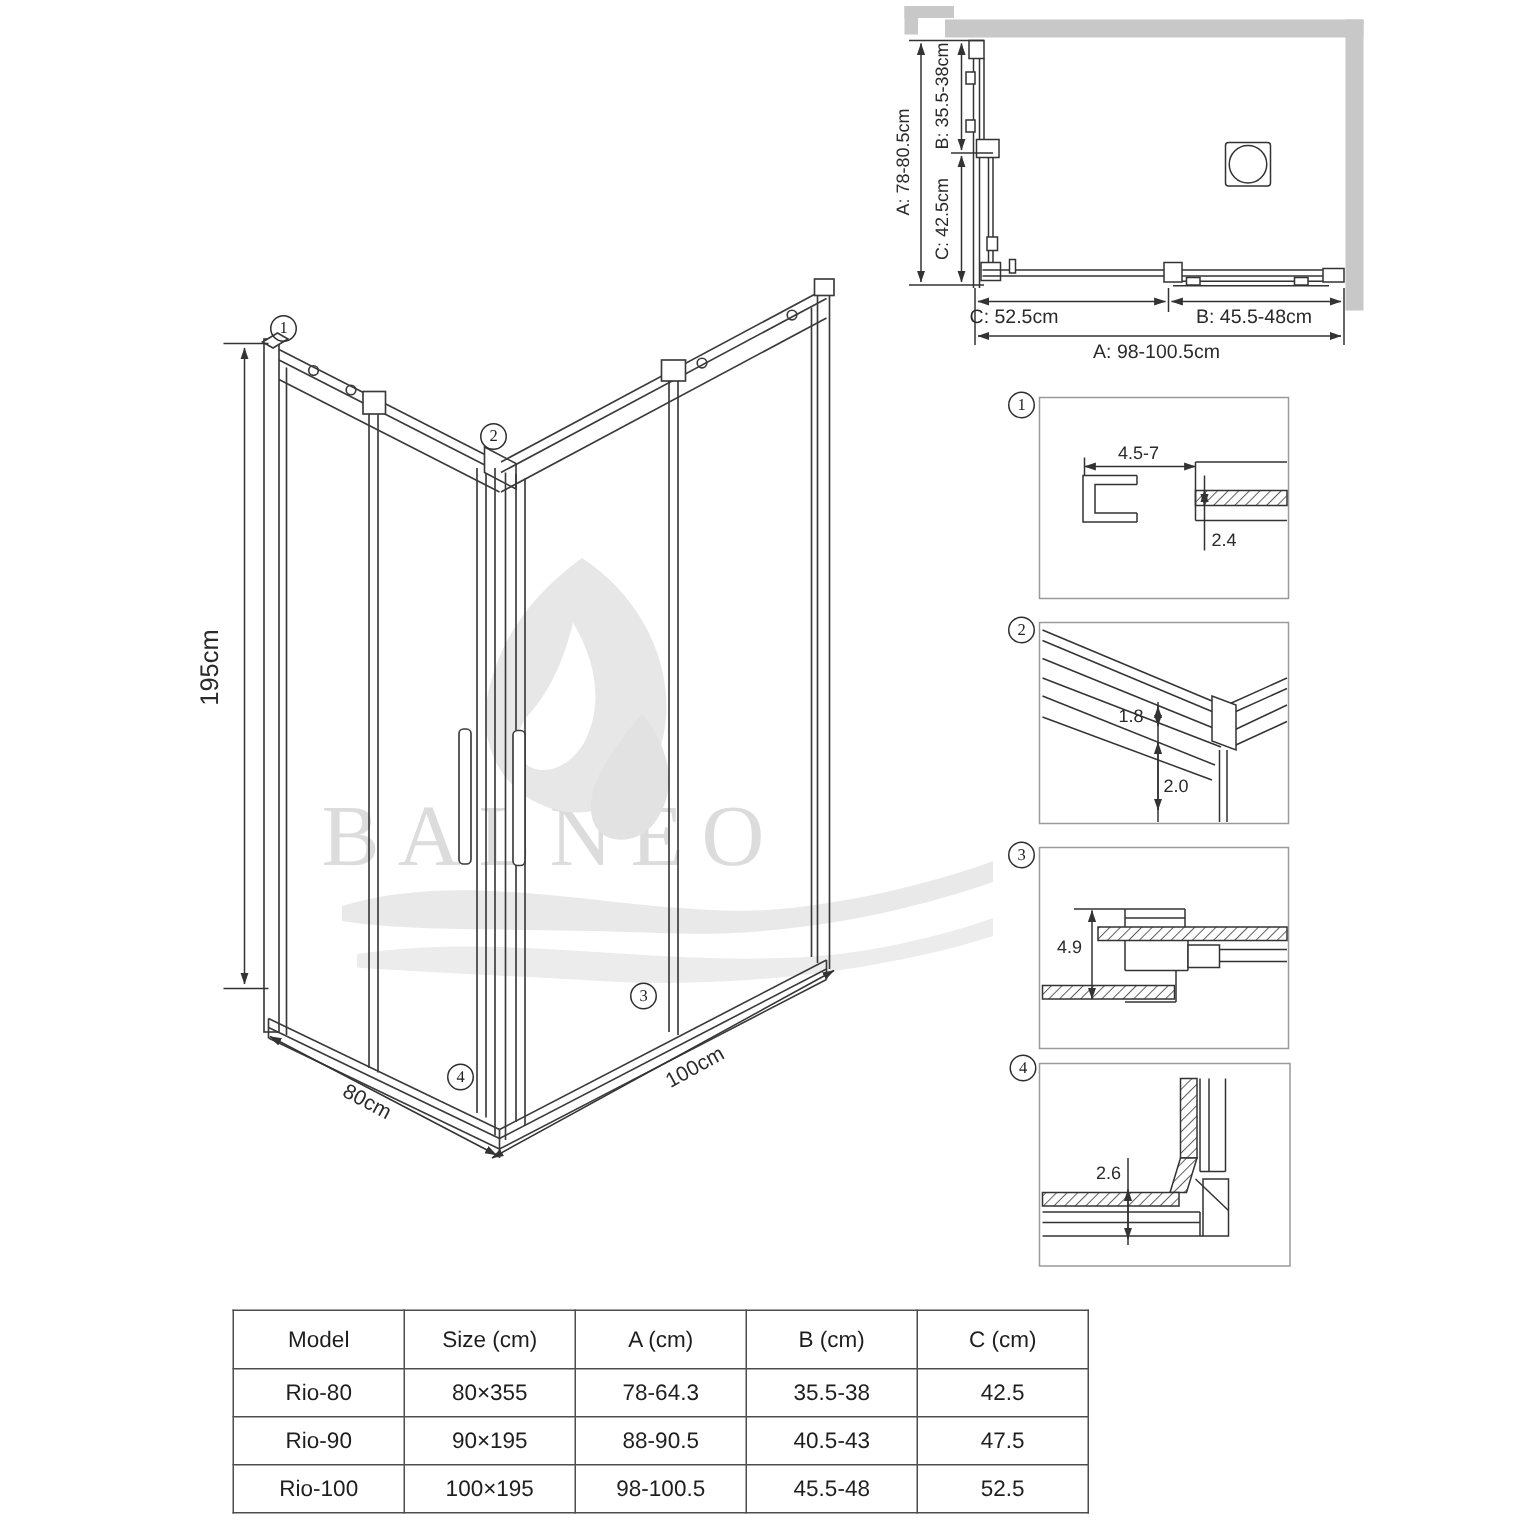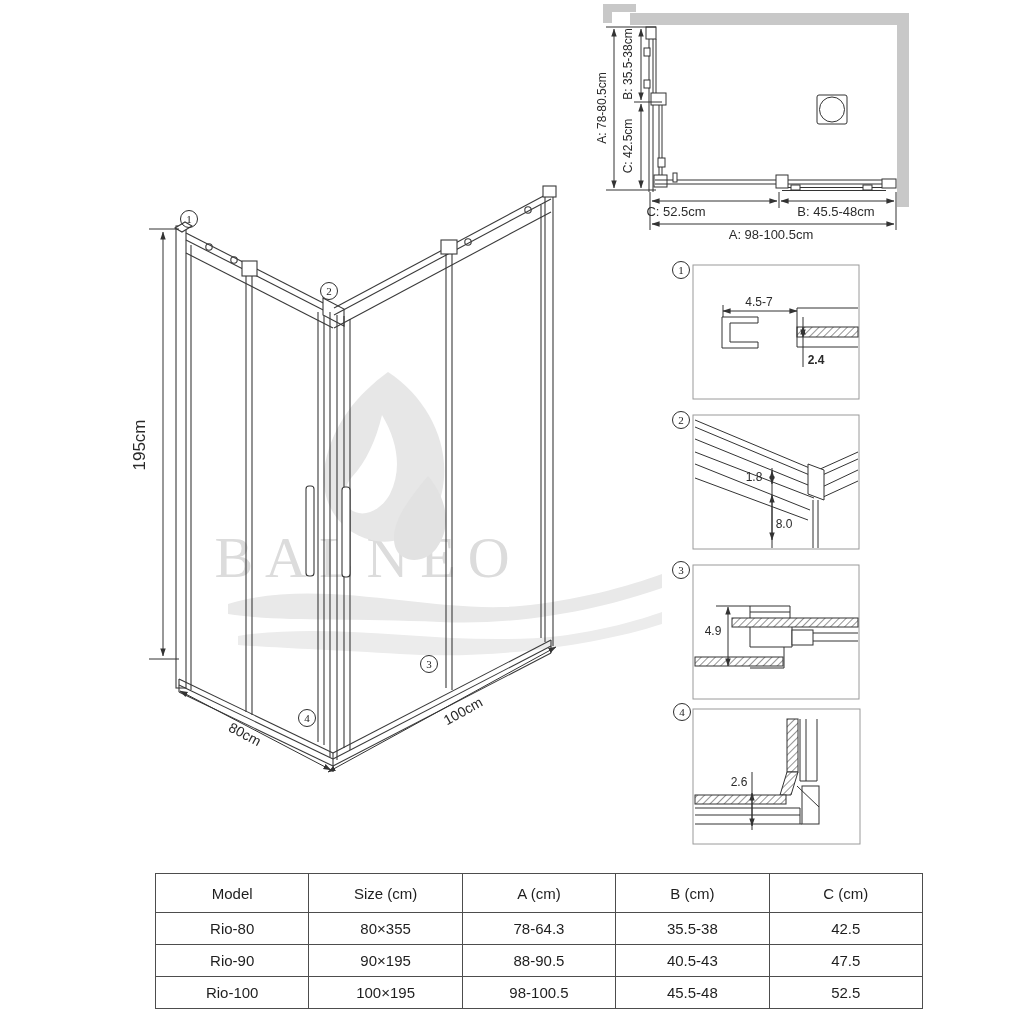--- a/index.html
+++ b/index.html
@@ -6,21 +6,21 @@
   .canvas{position:relative;width:1024px;height:1024px;background:#fff;overflow:hidden;
           font-family:"Liberation Sans","DejaVu Sans",sans-serif;color:#1e1e1e;}
   .art{position:absolute;left:0;top:0;}
   .lbl{position:absolute;white-space:nowrap;color:#2a2a2a;transform:translate(-50%,-50%);}
   .callout{position:absolute;width:16px;height:16px;border:1px solid #2e2e2e;border-radius:50%;
            display:flex;align-items:center;justify-content:center;
            font:11px/1 "Liberation Serif",serif;color:#222;transform:translate(-50%,-50%);background:transparent;}
   .wm-text{position:absolute;left:368px;top:557px;transform:translate(-50%,-50%);
            font-family:"Liberation Serif",serif;font-size:58px;letter-spacing:12px;
            color:#dcdcdc;font-weight:400;}
-  table.spec{position:absolute;left:155px;top:873px;width:768px;border-collapse:collapse;
+  table.spec{position:absolute;left:155px;top:873px;width:571px;border-collapse:collapse;
              table-layout:fixed;font-size:15px;}
   table.spec th,table.spec td{border:1px solid #4d4d4d;text-align:center;font-weight:400;
              padding:0;color:#1e1e1e;background:#fff;}
   table.spec th{height:38px;}
   table.spec td{height:31px;}
 </style>
 </head>
 <body>
 
 <div class="canvas">
@@ -219,23 +219,23 @@
   <div class="lbl" style="left:463px;top:711px;font-size:14px;transform:translate(-50%,-50%) rotate(-29deg);">100cm</div>
 
   <div class="lbl" style="left:602px;top:108px;font-size:12px;transform:translate(-50%,-50%) rotate(-90deg);">A: 78-80.5cm</div>
   <div class="lbl" style="left:628px;top:64px;font-size:12px;transform:translate(-50%,-50%) rotate(-90deg);">B: 35.5-38cm</div>
   <div class="lbl" style="left:628px;top:146px;font-size:12px;transform:translate(-50%,-50%) rotate(-90deg);">C: 42.5cm</div>
   <div class="lbl" style="left:676px;top:211px;font-size:13px;">C: 52.5cm</div>
   <div class="lbl" style="left:836px;top:211px;font-size:13px;">B: 45.5-48cm</div>
   <div class="lbl" style="left:771px;top:234px;font-size:13px;text-align:right;">A: 98-100.5cm</div>
 
   <div class="lbl" style="left:759px;top:302px;font-size:12px;">4.5-7</div>
-  <div class="lbl" style="left:816px;top:360px;font-size:12px;font-weight:bold;">2.4</div>
+  <div class="lbl" style="left:816px;top:360px;font-size:12px;">2.4</div>
   <div class="lbl" style="left:754px;top:477px;font-size:12px;">1.8</div>
-  <div class="lbl" style="left:784px;top:524px;font-size:12px;">8.0</div>
+  <div class="lbl" style="left:784px;top:524px;font-size:12px;">2.0</div>
   <div class="lbl" style="left:713px;top:631px;font-size:12px;">4.9</div>
   <div class="lbl" style="left:739px;top:782px;font-size:12px;">2.6</div>
 
   <div class="callout" style="left:189px;top:219px;">1</div>
   <div class="callout" style="left:329px;top:291px;">2</div>
   <div class="callout" style="left:429px;top:664px;">3</div>
   <div class="callout" style="left:307px;top:718px;">4</div>
   <div class="callout" style="left:681px;top:270px;">1</div>
   <div class="callout" style="left:681px;top:420px;">2</div>
   <div class="callout" style="left:681px;top:570px;">3</div>

